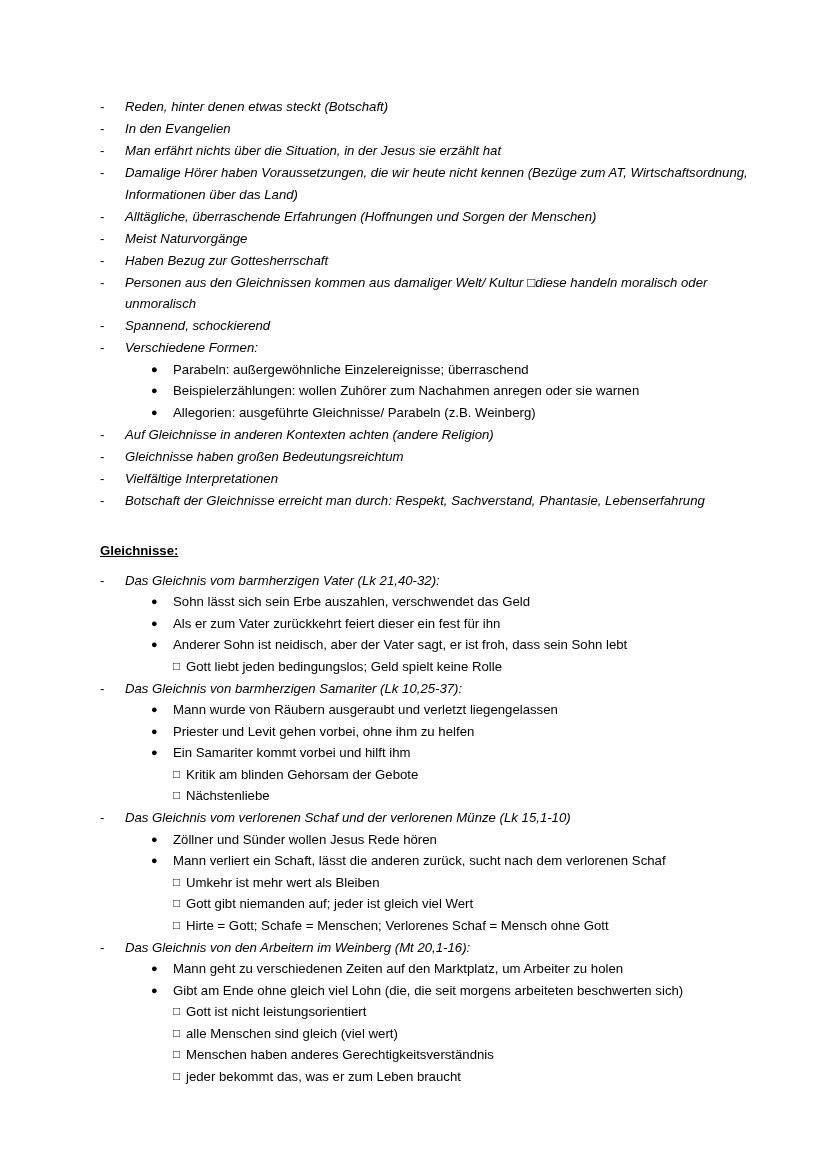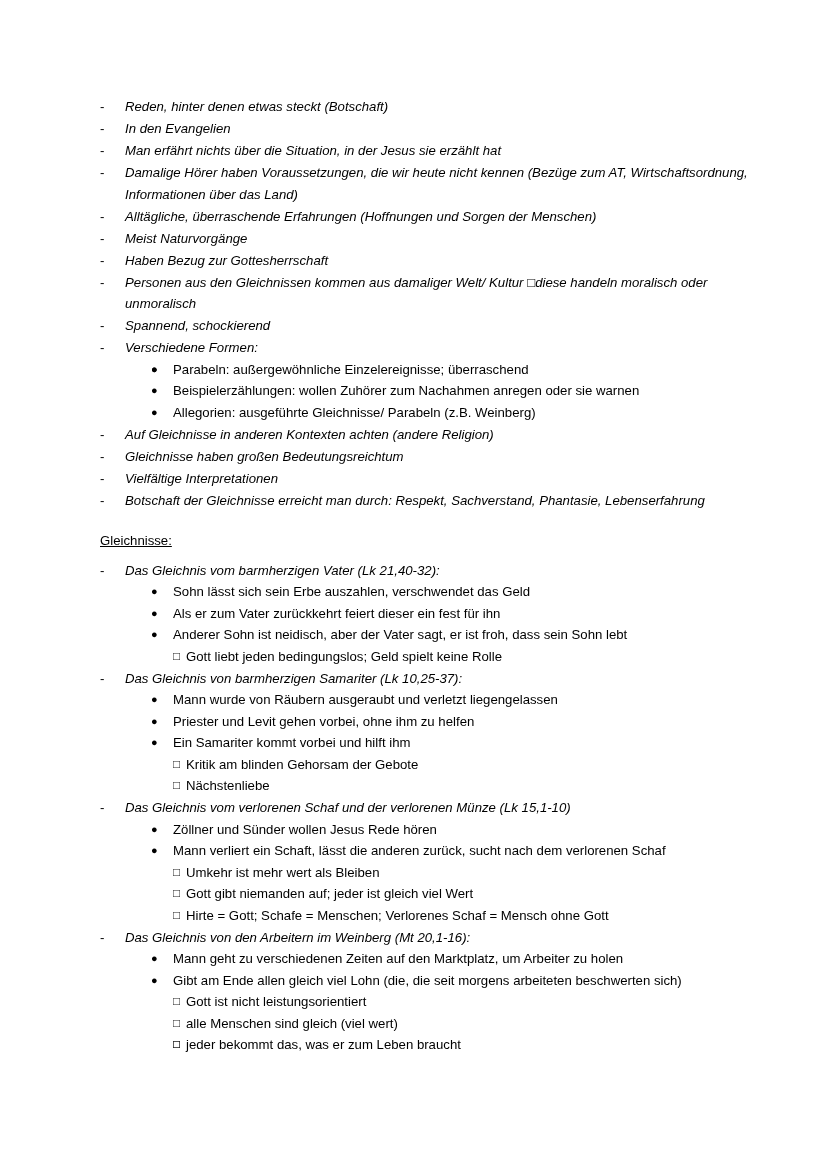--- a/index.html
+++ b/index.html
@@ -81,24 +81,25 @@
   ul.lvl3 > li > .boxglyph {
     position: absolute;
     left: 0;
     top: 0;
     font-size: 12px;
     line-height: 21.5px;
     color: #1a1a1a;
   }
 
   .section-head {
-    margin: 19px 0 8px 26px;
+    margin: 29px 0 8px 26px;
     text-decoration: underline;
     font-size: 13.2px;
     line-height: 21.5px;
+    font-weight: bold;
   }
 </style>
 </head>
 <body>
 
 <div class="page">
   <div class="content">
 
     <ul class="lvl1">
 
@@ -287,34 +288,35 @@
       <li>
         <span class="dash">-</span>
         <span class="txt">Das Gleichnis von den Arbeitern im Weinberg (Mt 20,1-16):</span>
         <ul class="lvl2">
           <li>
             <span class="bullet">●</span>
             <span>Mann geht zu verschiedenen Zeiten auf den Marktplatz, um Arbeiter zu holen</span>
           </li>
           <li>
             <span class="bullet">●</span>
-            <span>Gibt am Ende allen gleich viel Lohn (die, die seit morgens arbeiteten beschwerten sich)</span>
+            <span>Gibt am Ende ohne gleich viel Lohn (die, die seit morgens arbeiteten beschwerten sich)</span>
           </li>
           <li>
             <ul class="lvl3">
               <li>
                 <span class="boxglyph">□</span>
                 <span>Gott ist nicht leistungsorientiert</span>
               </li>
               <li>
                 <span class="boxglyph">□</span>
                 <span>alle Menschen sind gleich (viel wert)</span>
               </li>
               <li>
                 <span class="boxglyph">□</span>
+                <span>Menschen haben anderes Gerechtigkeitsverständnis</span>
               </li>
               <li>
                 <span class="boxglyph">□</span>
                 <span>jeder bekommt das, was er zum Leben braucht</span>
               </li>
             </ul>
           </li>
         </ul>
       </li>
 

